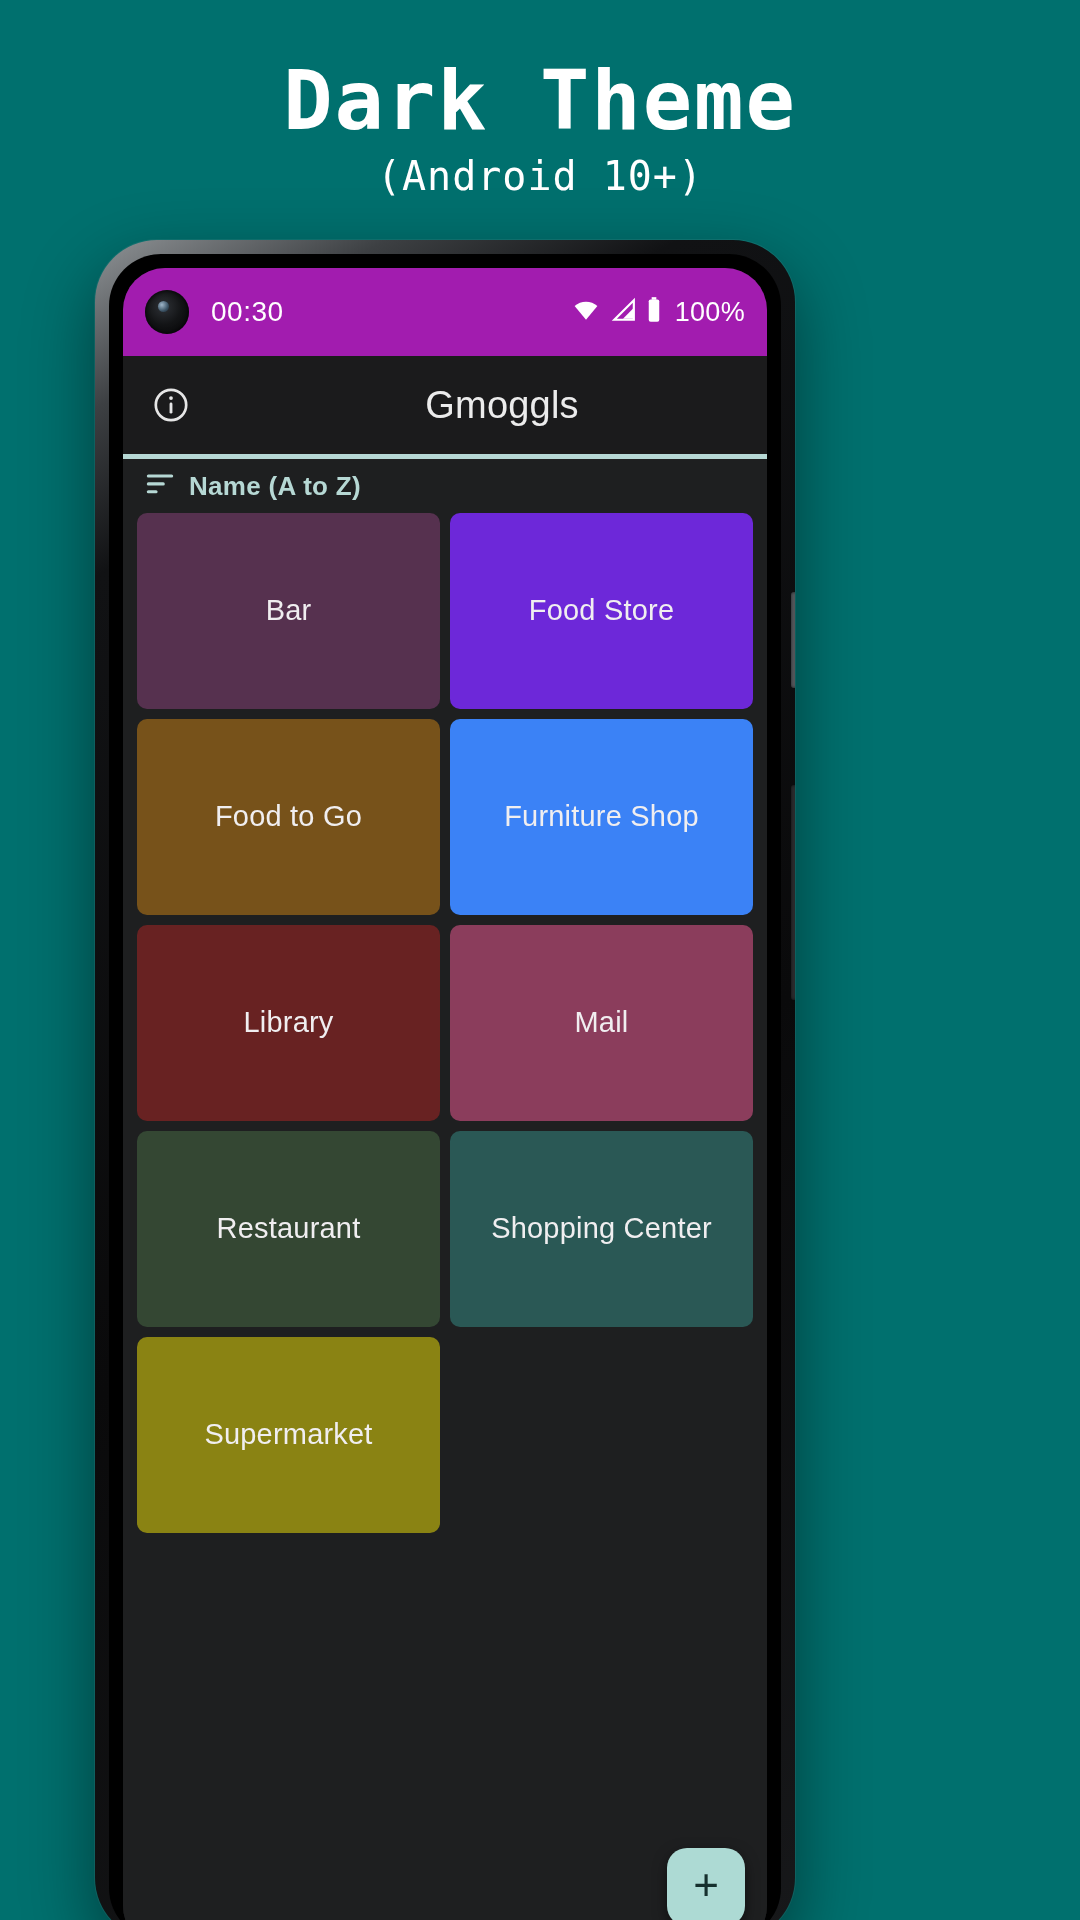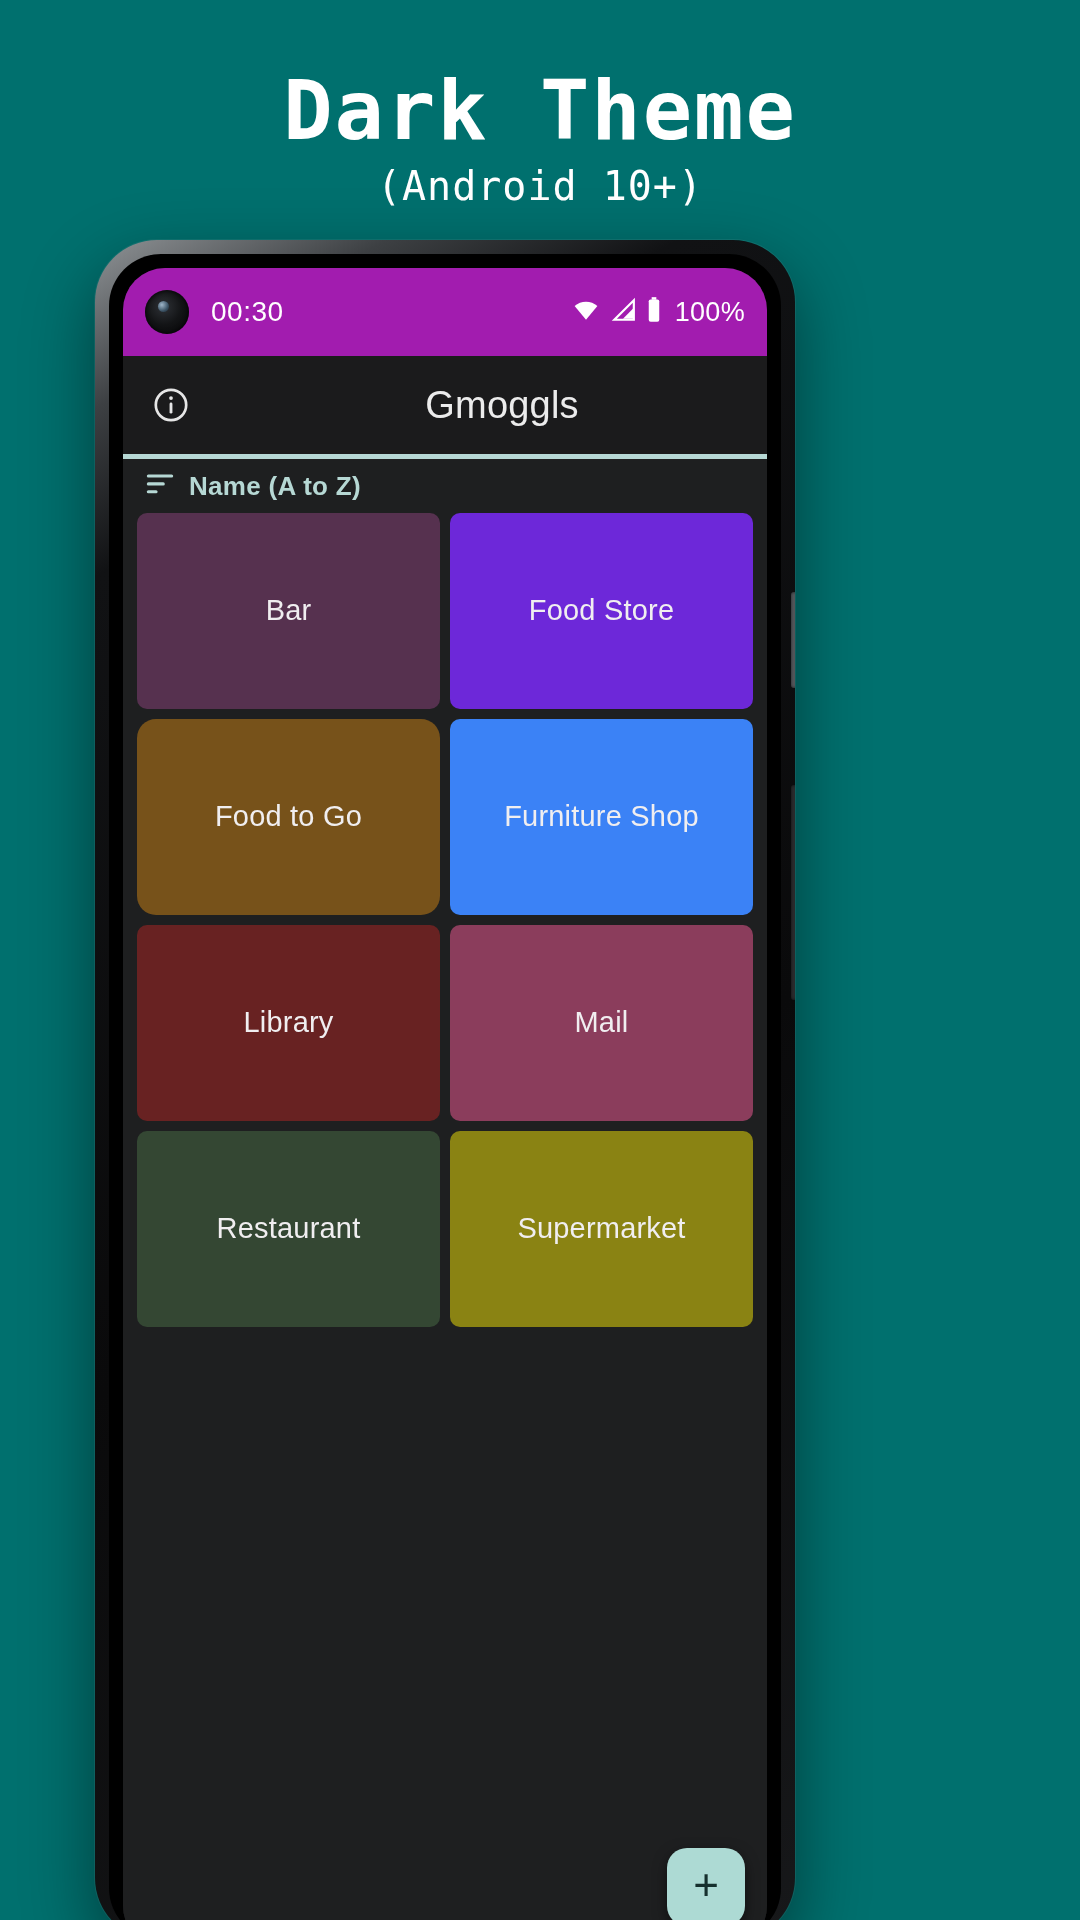--- a/index.html
+++ b/index.html
@@ -4,21 +4,21 @@
 <style>
   html,body{margin:0;padding:0;}
   body{
     width:1080px;height:1920px;overflow:hidden;position:relative;
     background:#00706e;
     font-family:"Liberation Sans","DejaVu Sans",sans-serif;
     -webkit-font-smoothing:antialiased;
   }
 
   
-  .promo{position:absolute;left:0;top:12px;width:1080px;text-align:center;}
+  .promo{position:absolute;left:0;top:2px;width:1080px;text-align:center;}
   .promo-title{
     font-family:"DejaVu Sans Mono","Liberation Mono",monospace;
     font-size:82px;font-weight:700;color:#ffffff;letter-spacing:2px;
     margin-top:58px;line-height:1.0;
   }
   .promo-sub{
     font-family:"DejaVu Sans Mono","Liberation Mono",monospace;
     font-size:40px;font-weight:400;color:#ffffff;letter-spacing:1px;
     margin-top:14px;line-height:1.0;
   }
@@ -185,34 +185,37 @@
           <span class="sort-label">Name (A to Z)</span>
         </div>
 
         <div class="grid">
           <div class="tile" style="background: rgb(86, 49, 79);">
             <span>Bar</span>
           </div>
           <div class="tile" style="background: #6d28d9;">
             <span>Food Store</span>
           </div>
-          <div class="tile" style="background: rgb(119, 82, 26); border-radius: 19px;">
+          <div class="tile" style="background: rgb(119, 82, 26);">
             <span>Food to Go</span>
           </div>
           <div class="tile" style="background: #3b82f6;">
             <span>Furniture Shop</span>
           </div>
           <div class="tile" style="background: rgb(104, 34, 34);">
             <span>Library</span>
           </div>
           <div class="tile" style="background: rgb(139, 61, 92);">
             <span>Mail</span>
           </div>
           <div class="tile" style="background: rgb(52, 71, 51);">
             <span>Restaurant</span>
+          </div>
+          <div class="tile" style="background: rgb(42, 88, 85);">
+            <span>Shopping Center</span>
           </div>
           <div class="tile" style="background: rgb(138, 131, 19);">
             <span>Supermarket</span>
           </div>
         </div>
 
         <div class="fab" style="background: rgb(173, 218, 212);">
           <span class="fab-plus">+</span>
         </div>
 

